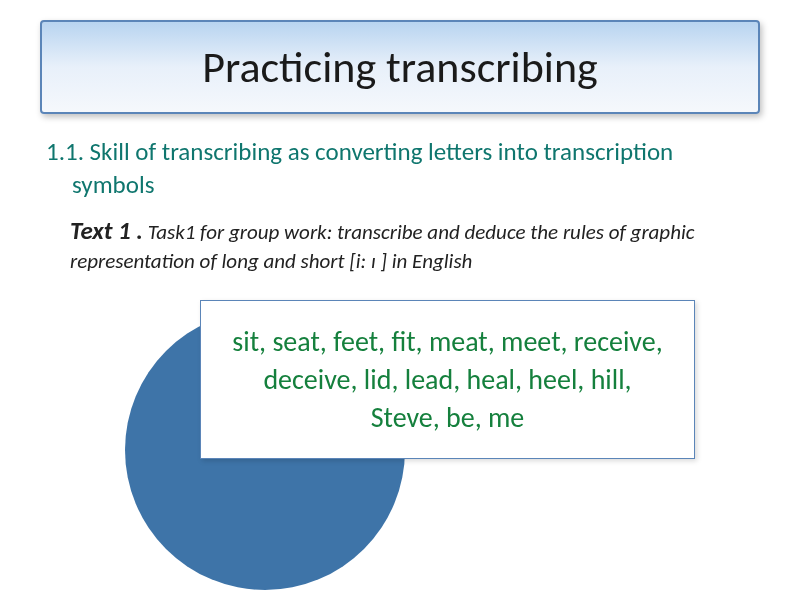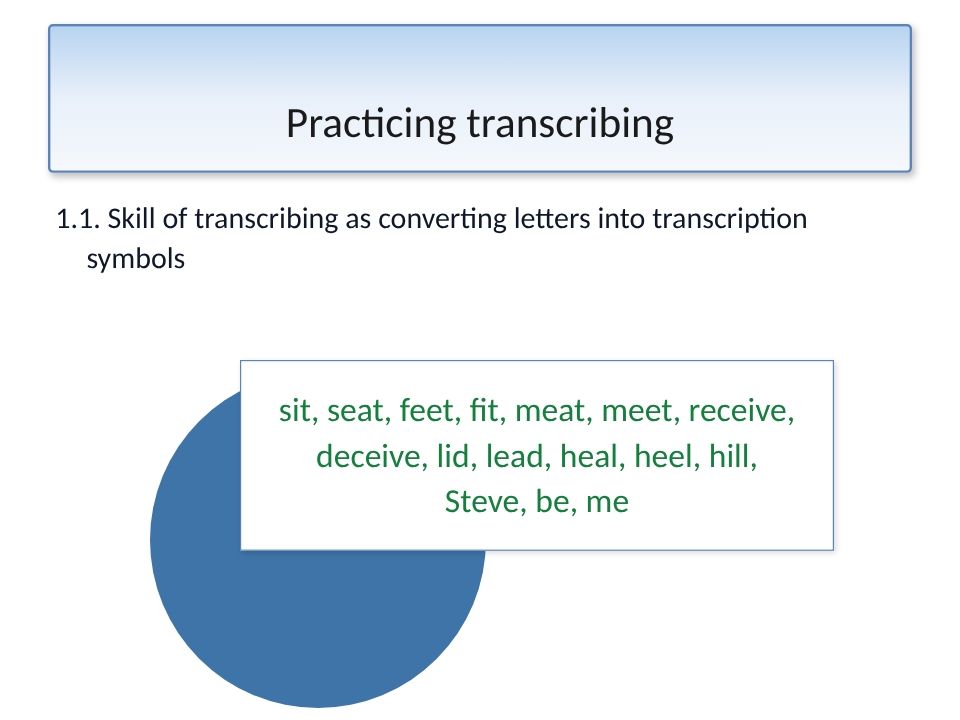--- a/index.html
+++ b/index.html
@@ -23,28 +23,27 @@
     .title-box {
       background: linear-gradient(to bottom, #b8d4f0 0%, #e8f0fa 50%, #f5f8fc 100%);
       border: 2px solid #5b85b8;
       border-radius: 4px;
       padding: 18px 30px;
       text-align: center;
       box-shadow: 2px 3px 6px rgba(0,0,0,0.25);
       margin-bottom: 22px;
     }
     .title-box h1 {
-      font-size: 36px;
+      font-size: 44px;
       font-weight: normal;
       color: #1a1a1a;
-      margin-top: 40px;
     }
     .body-text {
       font-size: 25px;
-      color: #0f172a;
+      color: #0f766e;
       line-height: 1.3;
       margin-bottom: 14px;
       padding-left: 4px;
     }
     .body-text .indent {
       display: block;
       padding-left: 28px;
       text-indent: -26px;
     }
     .task-text {
@@ -97,20 +96,24 @@
 
 <div class="slide">
   <div class="title-box">
     <h1>Practicing transcribing</h1>
   </div>
 
   <div class="body-text">
     <span class="indent">1.1. Skill of transcribing as converting letters into transcription symbols</span>
   </div>
 
+  <div class="task-text">
+    <span class="label">Text  1 .</span>
+    <span class="desc">Task1 for group work: transcribe and  deduce the rules of graphic representation of long and short [i: ɪ ]  in English</span>
+  </div>
 
   <div class="graphic-area">
     <div class="circle"></div>
     <div class="word-box">
       <span>sit, seat, feet, fit,  meat, meet, receive,  deceive, lid, lead, heal, heel, hill, Steve,  be, me</span>
     </div>
   </div>
 </div>
 
 </body></html>

